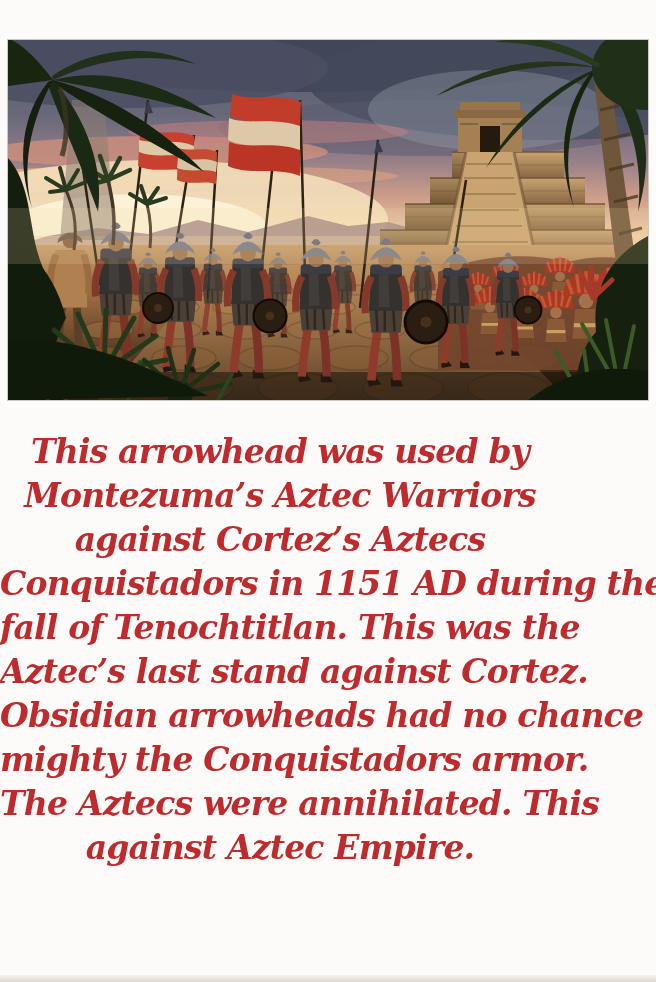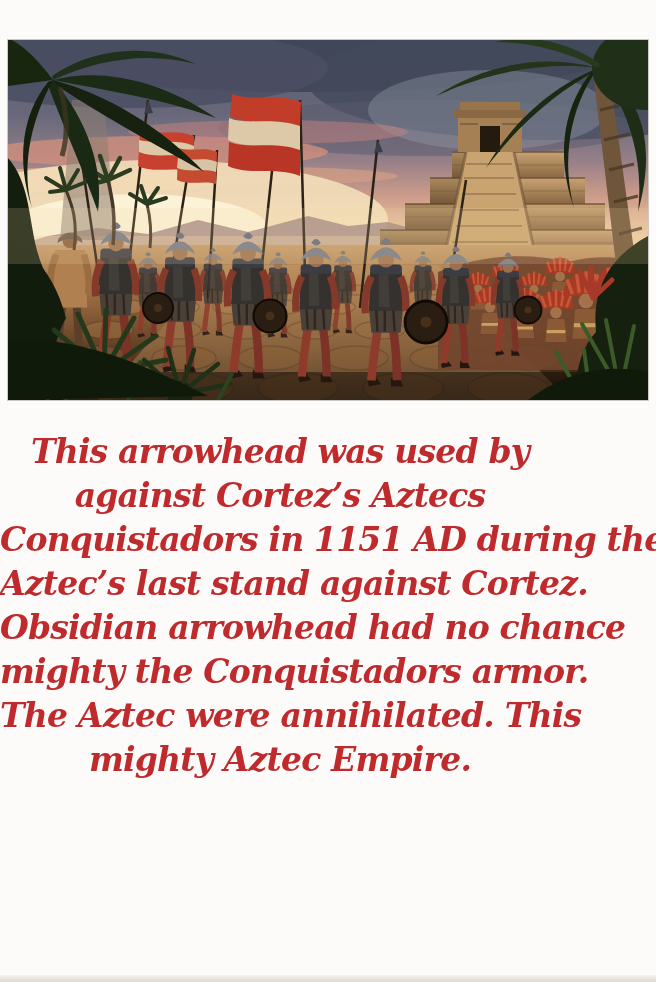--- a/index.html
+++ b/index.html
@@ -347,23 +347,25 @@
         </g>
         <path d="M520,360 C560,330 600,324 640,332 L640,360 Z" fill="#0f1a0b"></path>
       </g>
 
       <rect x="0" y="168" width="640" height="56" fill="#f3d7a8" opacity=".18"></rect>
     </svg>
   </div>
 
   <div class="description">
     <div class="line">This arrowhead was used by</div>
+    <div class="line">Montezuma’s Aztec Warriors</div>
     <div class="line">against Cortez’s Aztecs</div>
     <div class="line">Conquistadors in 1151 AD during the</div>
+    <div class="line">fall of Tenochtitlan. This was the</div>
     <div class="line">Aztec’s last stand against Cortez.</div>
-    <div class="line">Obsidian arrowhead had no chance</div>
+    <div class="line">Obsidian arrowheads had no chance</div>
     <div class="line">mighty the Conquistadors armor.</div>
-    <div class="line">The Aztec were annihilated. This</div>
-    <div class="line">mighty Aztec Empire.</div>
+    <div class="line">The Aztecs were annihilated. This</div>
+    <div class="line">against Aztec Empire.</div>
   </div>
 
   <div class="bottom-edge"></div>
 </div>
 
 </body></html>

